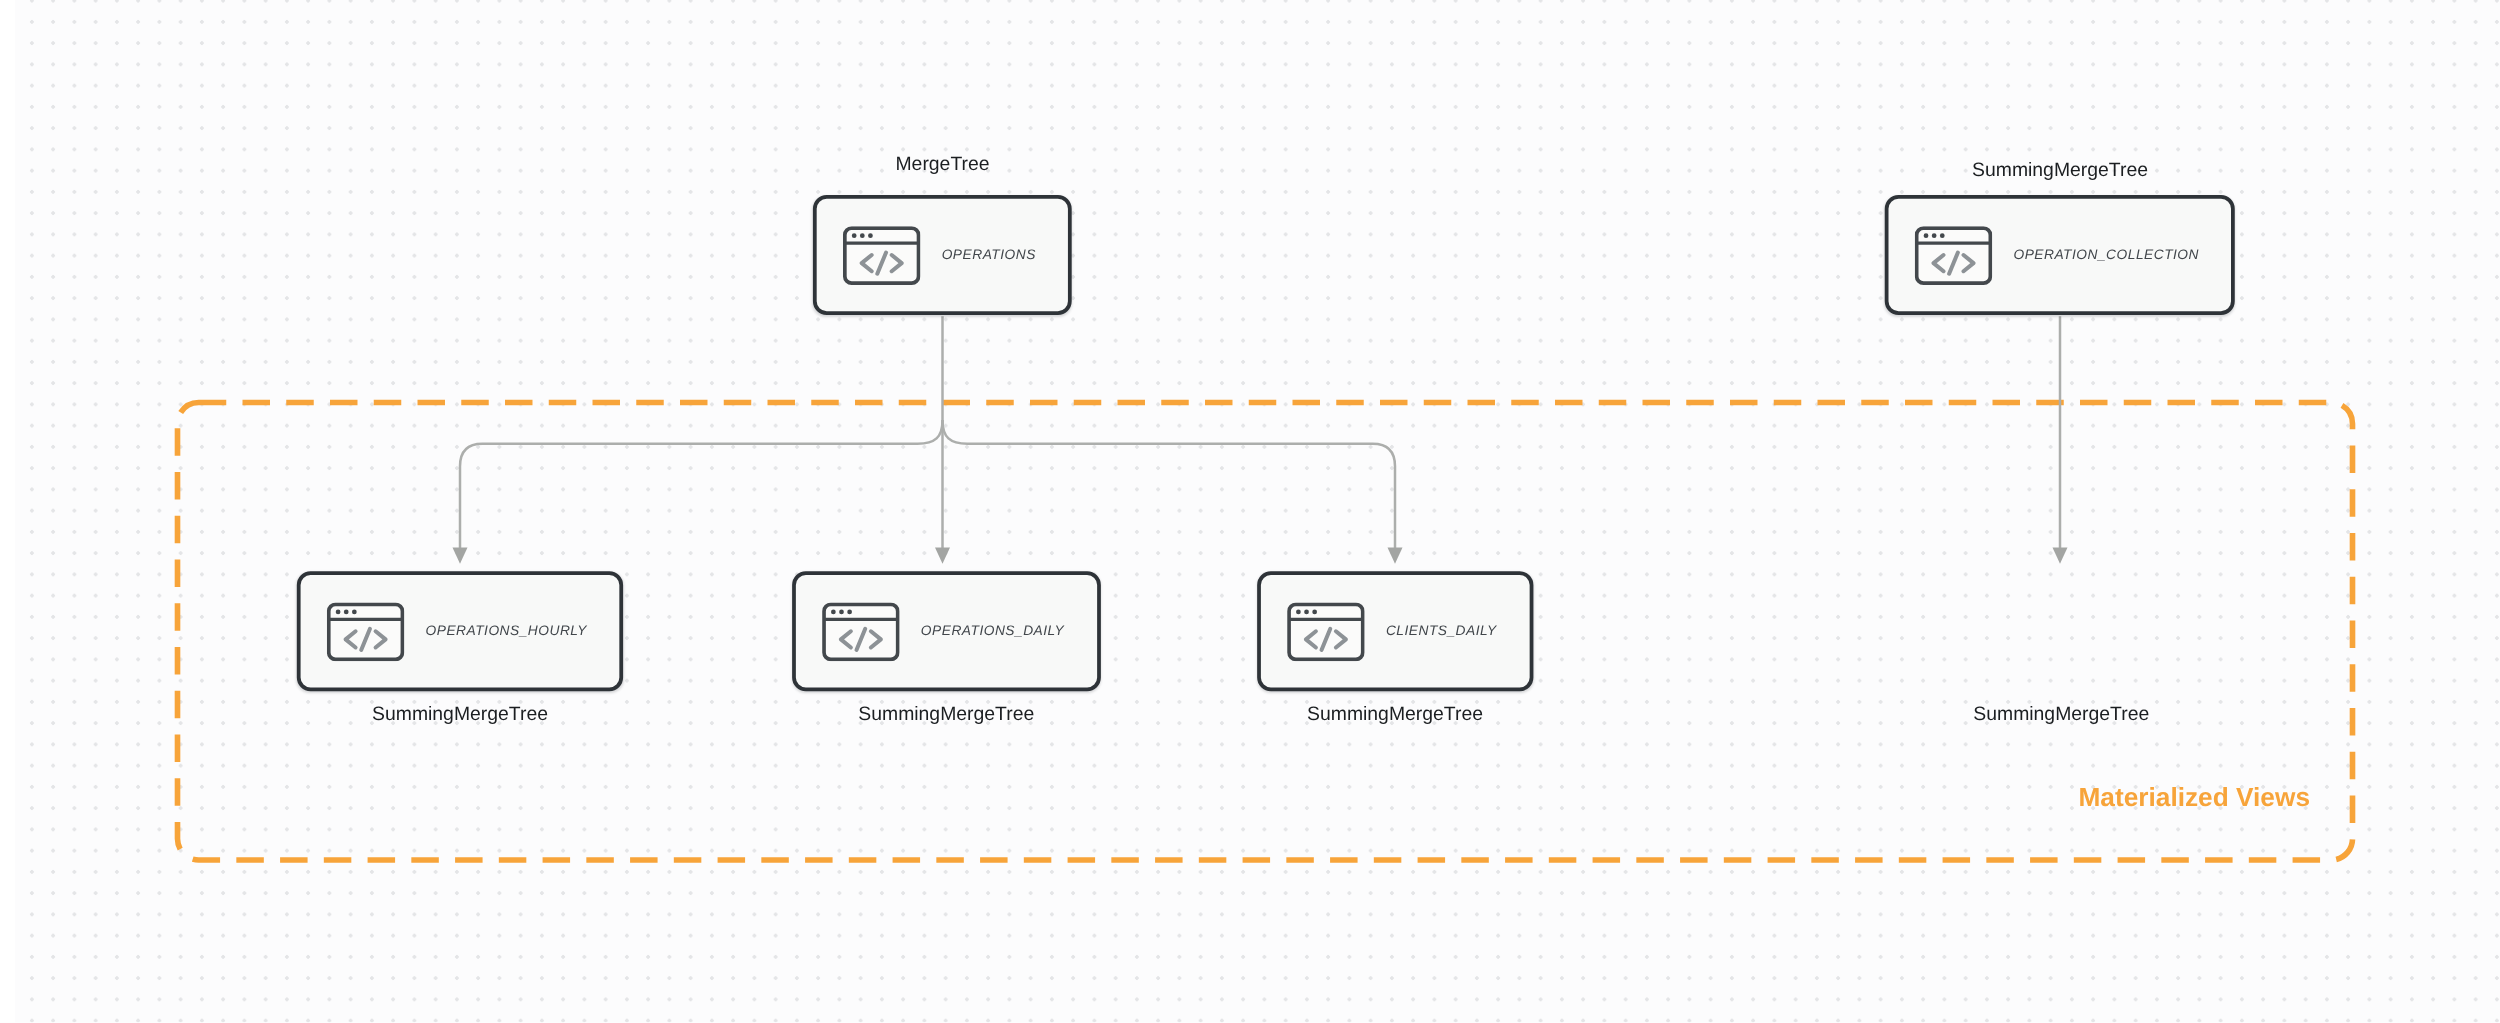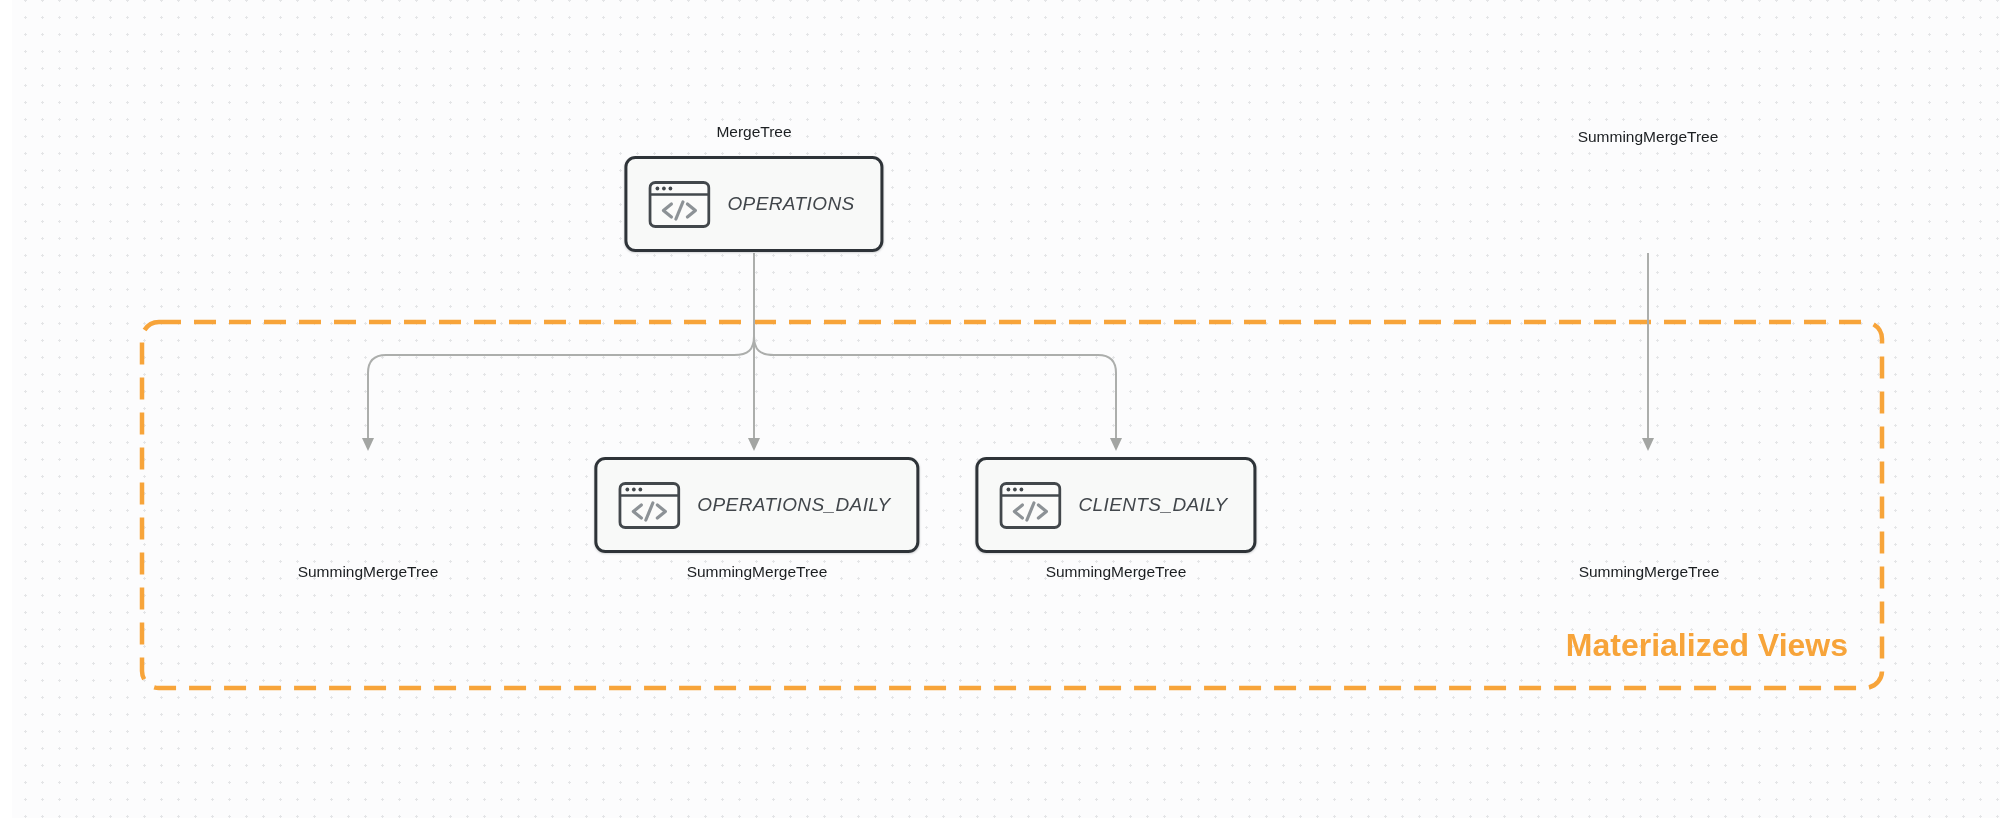--- a/index.html
+++ b/index.html
@@ -35,39 +35,39 @@
     padding: 0 26px 0 21px;
     background: #f8f9f8;
     border: 3px solid #2e3338;
     border-radius: 11px;
     box-shadow: 0 1px 2px rgba(40,44,48,0.18);
     white-space: nowrap;
     box-sizing: content-box;
   }
   .node-label {
     font-style: italic;
-    font-size: 19px;
+    font-size: 11px;
     font-weight: 500;
     letter-spacing: 0.4px;
     color: #41464b;
   }
   .engine-label {
     position: absolute;
     transform: translateX(-50%);
     font-size: 15.5px;
     font-weight: 400;
     color: #1b1e21;
     white-space: nowrap;
   }
   .mv-label {
     position: absolute;
     left: 1836px;
     top: 627px;
     transform: translateX(-100%);
-    font-size: 32px;
+    font-size: 21px;
     font-weight: 600;
     color: #f7a43a;
     white-space: nowrap;
   }
   .icon { display: inline-flex; }
 </style>
 </head>
 <body>
 
 <div class="canvas">
@@ -102,21 +102,51 @@
         <circle cx="15.5" cy="7.5" r="1.9" fill="#43484c"></circle>
         <circle cx="22" cy="7.5" r="1.9" fill="#43484c"></circle>
         <polyline points="23,23 15,29.5 23,36" fill="none" stroke="#8d9296" stroke-width="3.2" stroke-linecap="round" stroke-linejoin="round"></polyline>
         <line x1="34.5" y1="21" x2="27.5" y2="38" stroke="#8d9296" stroke-width="3.2" stroke-linecap="round"></line>
         <polyline points="39,23 47,29.5 39,36" fill="none" stroke="#8d9296" stroke-width="3.2" stroke-linecap="round" stroke-linejoin="round"></polyline>
       </svg>
     </span>
     <span class="node-label">OPERATIONS</span>
   </div>
 
+  <div class="node" style="left:1636px; top:156px">
+    <span class="icon">
+      <svg width="62" height="47" viewBox="0 0 62 47">
+        <rect x="1.5" y="1.5" width="59" height="44" rx="5.5" fill="#fbfbfa" stroke="#43484c" stroke-width="3"></rect>
+        <line x1="2" y1="13.5" x2="60" y2="13.5" stroke="#43484c" stroke-width="2.5"></line>
+        <circle cx="9" cy="7.5" r="1.9" fill="#43484c"></circle>
+        <circle cx="15.5" cy="7.5" r="1.9" fill="#43484c"></circle>
+        <circle cx="22" cy="7.5" r="1.9" fill="#43484c"></circle>
+        <polyline points="23,23 15,29.5 23,36" fill="none" stroke="#8d9296" stroke-width="3.2" stroke-linecap="round" stroke-linejoin="round"></polyline>
+        <line x1="34.5" y1="21" x2="27.5" y2="38" stroke="#8d9296" stroke-width="3.2" stroke-linecap="round"></line>
+        <polyline points="39,23 47,29.5 39,36" fill="none" stroke="#8d9296" stroke-width="3.2" stroke-linecap="round" stroke-linejoin="round"></polyline>
+      </svg>
+    </span>
+    <span class="node-label">OPERATION_COLLECTION</span>
+  </div>
 
+  <div class="node" style="left:356px; top:457px">
+    <span class="icon">
+      <svg width="62" height="47" viewBox="0 0 62 47">
+        <rect x="1.5" y="1.5" width="59" height="44" rx="5.5" fill="#fbfbfa" stroke="#43484c" stroke-width="3"></rect>
+        <line x1="2" y1="13.5" x2="60" y2="13.5" stroke="#43484c" stroke-width="2.5"></line>
+        <circle cx="9" cy="7.5" r="1.9" fill="#43484c"></circle>
+        <circle cx="15.5" cy="7.5" r="1.9" fill="#43484c"></circle>
+        <circle cx="22" cy="7.5" r="1.9" fill="#43484c"></circle>
+        <polyline points="23,23 15,29.5 23,36" fill="none" stroke="#8d9296" stroke-width="3.2" stroke-linecap="round" stroke-linejoin="round"></polyline>
+        <line x1="34.5" y1="21" x2="27.5" y2="38" stroke="#8d9296" stroke-width="3.2" stroke-linecap="round"></line>
+        <polyline points="39,23 47,29.5 39,36" fill="none" stroke="#8d9296" stroke-width="3.2" stroke-linecap="round" stroke-linejoin="round"></polyline>
+      </svg>
+    </span>
+    <span class="node-label">OPERATIONS_HOURLY</span>
+  </div>
 
   <div class="node" style="left:1104px; top:457px">
     <span class="icon">
       <svg width="62" height="47" viewBox="0 0 62 47">
         <rect x="1.5" y="1.5" width="59" height="44" rx="5.5" fill="#fbfbfa" stroke="#43484c" stroke-width="3"></rect>
         <line x1="2" y1="13.5" x2="60" y2="13.5" stroke="#43484c" stroke-width="2.5"></line>
         <circle cx="9" cy="7.5" r="1.9" fill="#43484c"></circle>
         <circle cx="15.5" cy="7.5" r="1.9" fill="#43484c"></circle>
         <circle cx="22" cy="7.5" r="1.9" fill="#43484c"></circle>
         <polyline points="23,23 15,29.5 23,36" fill="none" stroke="#8d9296" stroke-width="3.2" stroke-linecap="round" stroke-linejoin="round"></polyline>

